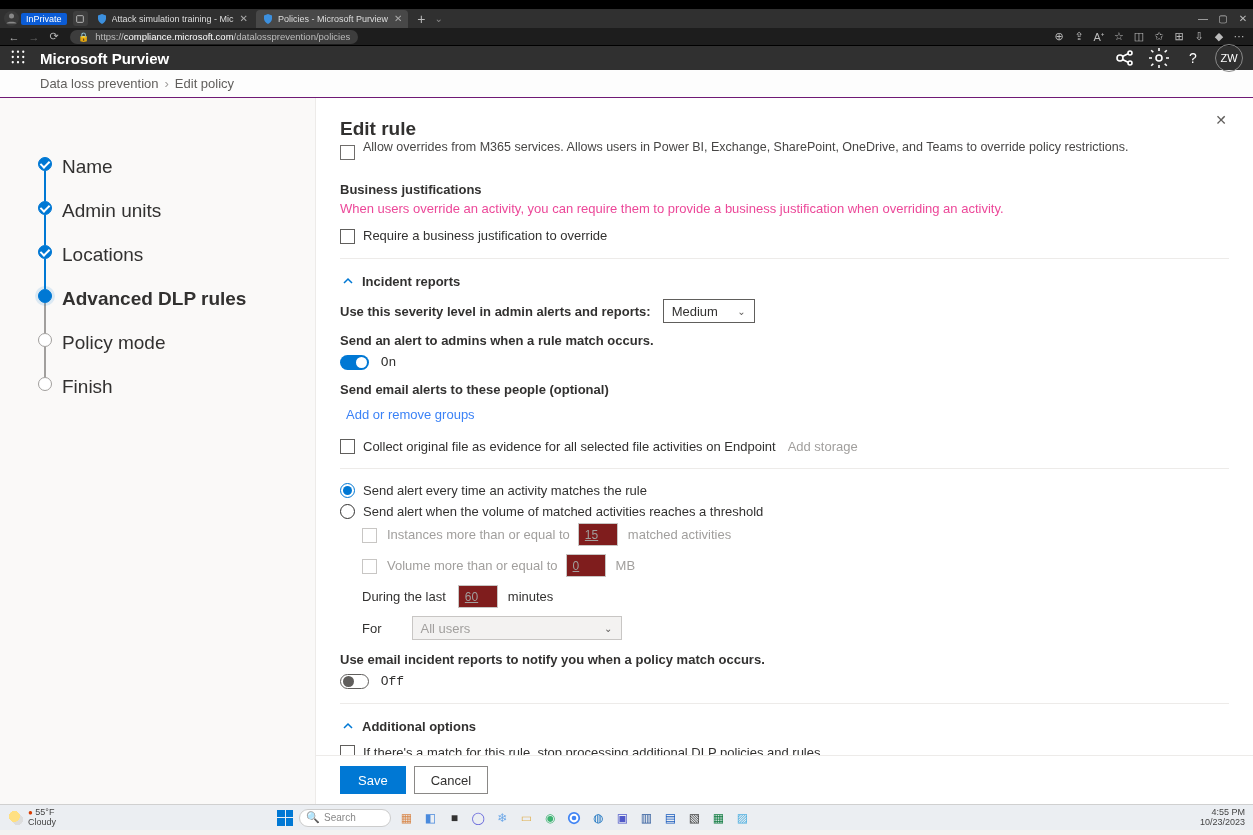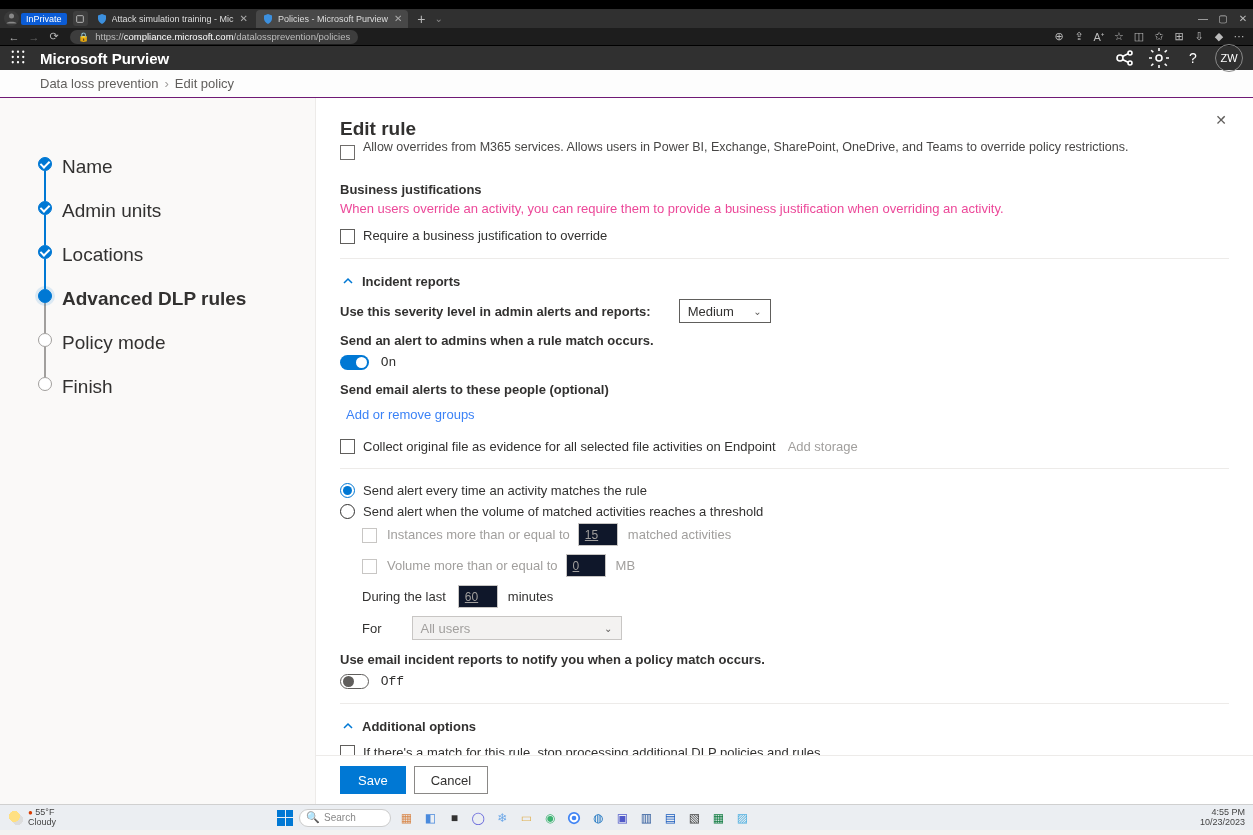--- a/index.html
+++ b/index.html
@@ -85,21 +85,21 @@
   .toggle { width:29px; height:15px; border-radius:8px; background:#0078d4; position:relative; display:inline-block; vertical-align:middle; cursor:pointer;}
   .toggle .knob { width:11px; height:11px; border-radius:50%; background:#fff; position:absolute; top:2px; right:2px;}
   .toggle.off { background:#fff; border:1px solid #605e5c;}
   .toggle.off .knob { background:#605e5c; left:2px; right:auto; top:1px;}
   .tlabel { margin-left:8px; font-size:13px; vertical-align:middle;font-family:Liberation Mono, monospace;}
   .link { color:#3b82f6; font-size:13px; cursor:pointer;}
   .disabled-link { color:#a19f9d; font-size:13px; margin-left:12px;}
   .radio { width:15px; height:15px; border:1px solid #323130; border-radius:50%; display:inline-flex; flex-shrink:0; margin-right:8px; align-items:center; justify-content:center;}
   .radio.selected .inner { width:9px; height:9px; border-radius:50%; background:#0078d4;}
   .radio.selected { border-color:#0078d4;}
-  .smallinput { width:40px; height:23px; border:1px solid #c8c6c4; background:#0f172a; color:#a19f9d; font-size:12px; padding:0 6px; display:inline-flex; align-items:center;text-decoration:underline;}
+  .smallinput { width:40px; height:23px; border:1px solid #c8c6c4; background:#7f1d1d; color:#a19f9d; font-size:12px; padding:0 6px; display:inline-flex; align-items:center;text-decoration:underline;}
   .threshold-row { display:flex; align-items:center; margin-left:22px; margin-top:4px; font-size:13px; color:#a19f9d;}
   .threshold-row .checkbox { margin-right:10px;}
   .allusers-select { border:1px solid #c8c6c4; background:#f3f2f1; color:#a19f9d; height:24px; min-width:210px; display:inline-flex; align-items:center; justify-content:space-between; padding:0 8px; font-size:13px;}
   
   
   .footer { padding:10px 24px; border-top:1px solid #edebe9; display:flex; gap:8px; align-items:center;}
   .btn-primary { background:#0078d4; color:#fff; border:none; height:28px; padding:0 18px; font-size:13px; cursor:pointer;}
   .btn-secondary { background:#fff; color:#323130; border:1px solid #8a8886; height:28px; padding:0 16px; font-size:13px; cursor:pointer;}
   
   
@@ -289,21 +289,21 @@
 
       <div class="section-header-collapsible">
         <span class="chev-up">
           <svg viewBox="0 0 24 24" fill="none" stroke="#0078d4" stroke-width="2.3">
               <path d="M6 15l6-6 6 6"></path>
             </svg>
         </span>
         <span class="sh-label">Incident reports</span>
       </div>
 
-      <div style="display:flex; align-items:center; gap:28px; margin-bottom:10px;">
+      <div style="display:flex; align-items:center; gap:12px; margin-bottom:10px;">
         <span style="font-weight:600; font-size:13px;">Use this severity level in admin alerts and reports:</span>
         <div class="select">
           <span>Medium</span>
           <span class="caret">⌄</span>
         </div>
       </div>
 
       <div style="font-weight:600; font-size:13px; margin-bottom:6px;">Send an alert to admins when a rule match occurs.</div>
       <div style="margin-bottom:12px;">
         <span class="toggle"><span class="knob"></span></span>

